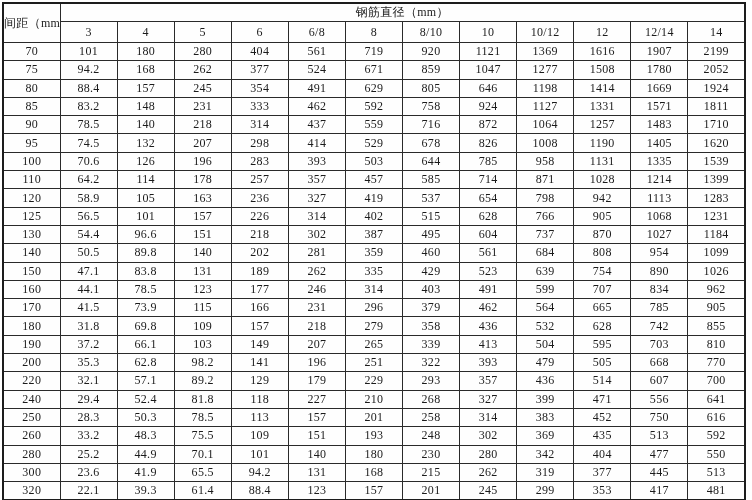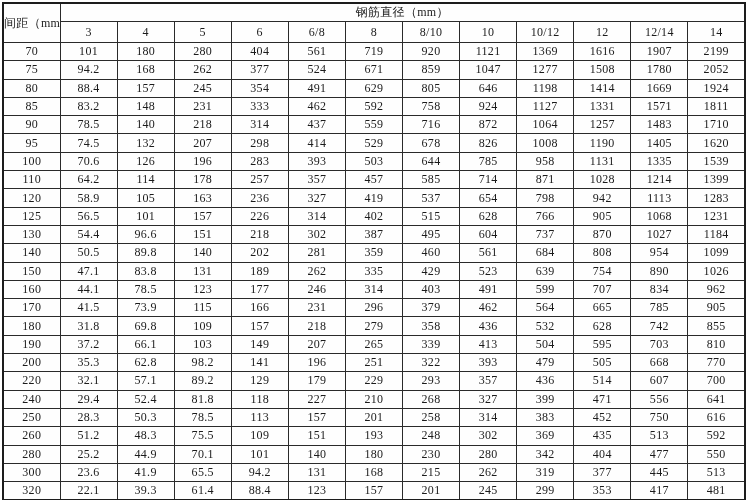--- a/index.html
+++ b/index.html
@@ -394,21 +394,21 @@
           <td data-name="area-value-cell">201</td>
           <td data-name="area-value-cell">258</td>
           <td data-name="area-value-cell">314</td>
           <td data-name="area-value-cell">383</td>
           <td data-name="area-value-cell">452</td>
           <td data-name="area-value-cell">750</td>
           <td data-name="area-value-cell">616</td>
         </tr>
         <tr data-name="table-row">
           <th data-name="spacing-cell">260</th>
-          <td data-name="area-value-cell">51.2</td>
+          <td data-name="area-value-cell">33.2</td>
           <td data-name="area-value-cell">48.3</td>
           <td data-name="area-value-cell">75.5</td>
           <td data-name="area-value-cell">109</td>
           <td data-name="area-value-cell">151</td>
           <td data-name="area-value-cell">193</td>
           <td data-name="area-value-cell">248</td>
           <td data-name="area-value-cell">302</td>
           <td data-name="area-value-cell">369</td>
           <td data-name="area-value-cell">435</td>
           <td data-name="area-value-cell">513</td>

